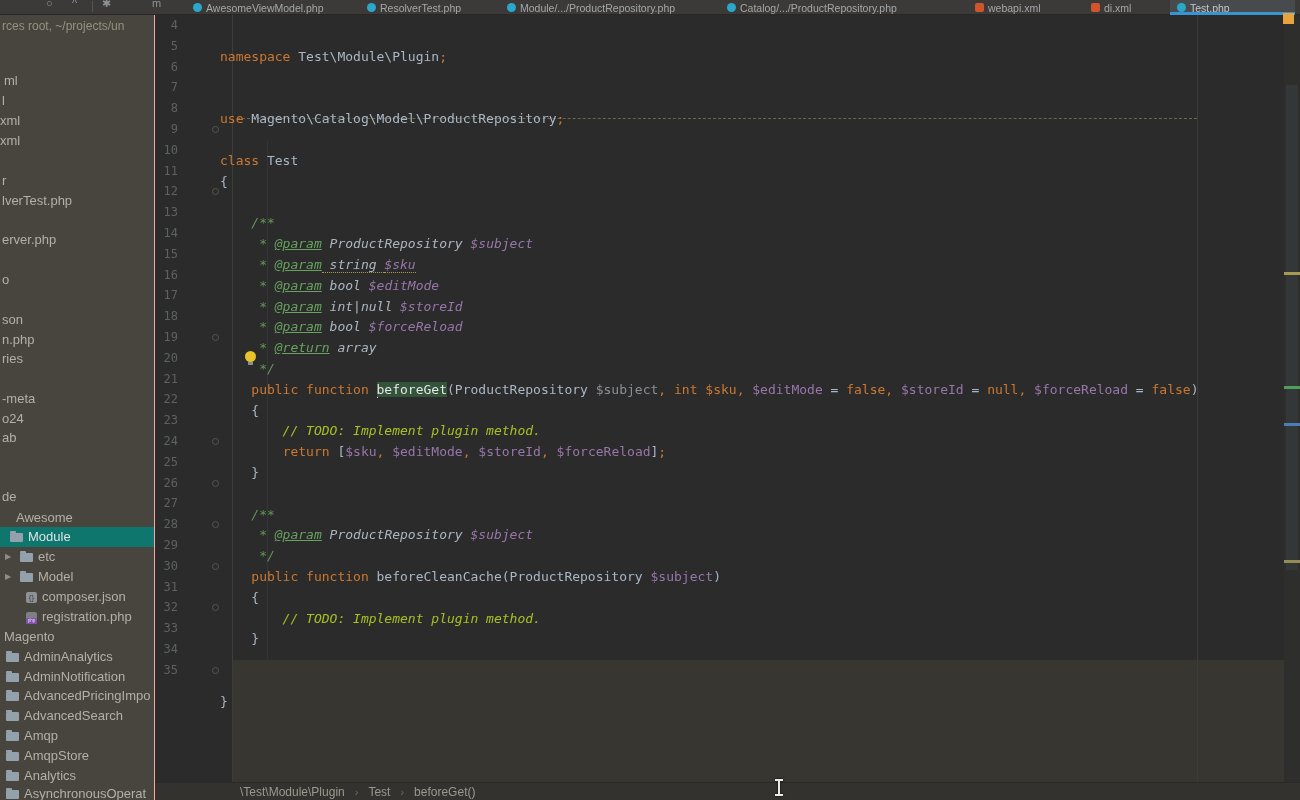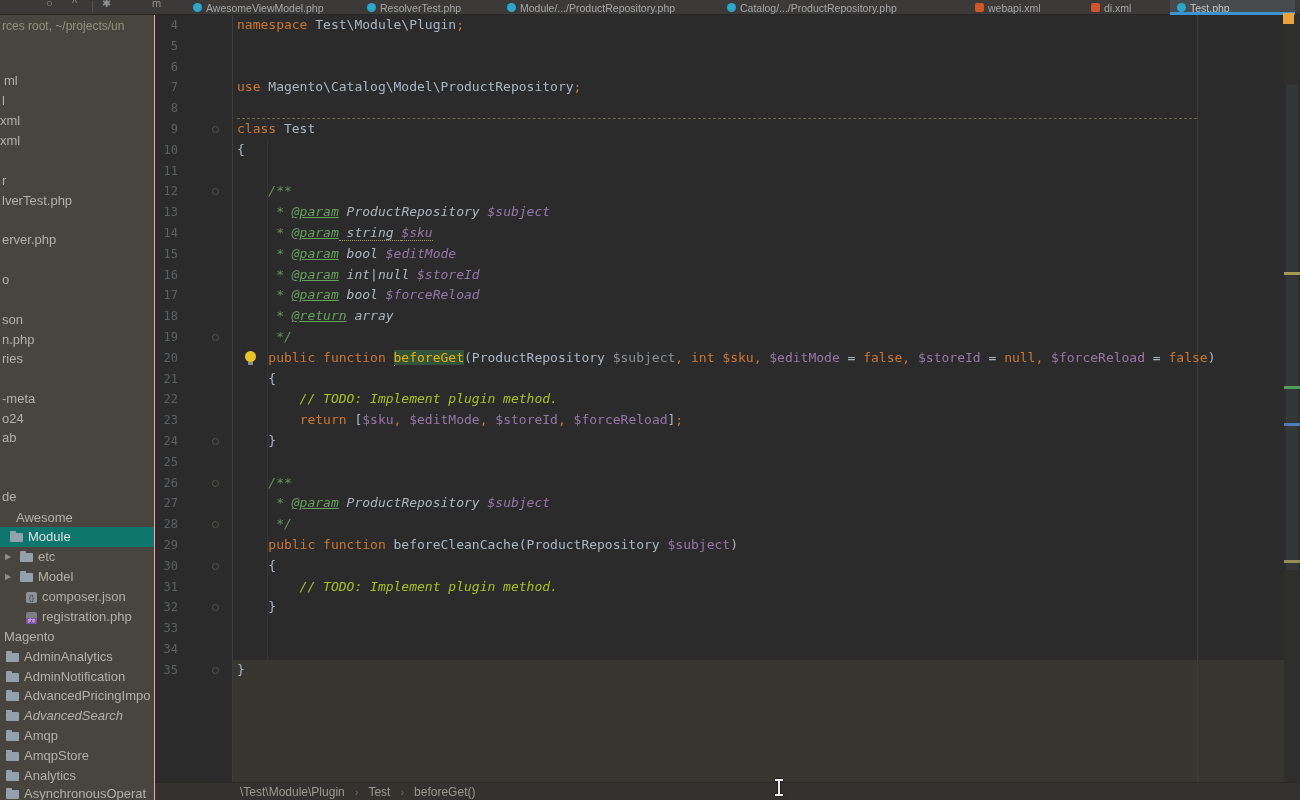--- a/index.html
+++ b/index.html
@@ -43,35 +43,35 @@
   #gutter-sep { position:absolute; left:232px; top:15px; width:1px; height:767px; background:#3d3d3a; z-index:5; }
   #wrap-guide { position:absolute; left:1197px; top:15px; width:1px; height:767px; background:#3c3c38; z-index:5; }
   #indent-guide { position:absolute; left:267px; top:140px; width:1px; height:520px; background:#353538; z-index:4; }
   #bottom-tint { position:absolute; left:233px; top:660px; width:1051px; height:122px;
                  background:rgba(158,143,100,0.12); z-index:3; }
   #method-sep { position:absolute; left:237px; top:118px; width:960px; height:0;
                 border-top:1px dashed rgba(190,180,95,0.45); z-index:6; }
   .code-row { position:absolute; left:0; width:1300px; height:20.8px; line-height:20.8px;
               font-family:"DejaVu Sans Mono", monospace; font-size:13px; white-space:pre; z-index:6; }
   .lnum { position:absolute; left:158px; width:20px; text-align:right; color:#5d6163; font-size:12px; }
-  .code-text { position:absolute; left:237px; }
+  .code-text { position:absolute; left:220px;margin-top:32px; }
   .s { white-space:pre; }
   .kw  { color:#cc7832; }
   .pl  { color:#a9b7c6; }
   .pu  { color:#cc7832; }
   .var { color:#9876aa; }
   .dim { color:#8c8f93; }
   .wrn { color:#cc7832; }
   .doc { color:#629755; font-style:italic; }
   .tag { color:#67a35f; font-style:italic; text-decoration:underline; }
   .dty { color:#abb7c0; font-style:italic; }
   .dvr { color:#9876aa; font-style:italic; }
   .dot { border-bottom:1px dotted #a79a4e; }
   .todo{ color:#a8c023; font-style:italic; }
-  .hl  { background:#33533a; color:#eab308; }
+  .hl  { background:#33533a; color:#e5e5e5; }
   .decl{ color:#aab7c6; }
   .caret { display:inline-block; width:1.5px; height:15px; margin-right:-1.5px;
            background:#dcdcdc; vertical-align:middle; }
   .fold { position:absolute; left:212px; top:7px; width:7px; height:7px; border:1px solid #55554f;
           border-radius:50%; z-index:7; }
   .gic { position:absolute; z-index:8; }
   .ic-class { left:182px; top:4px; width:13px; height:13px; border-radius:50%; background:#3d9fc6;
               color:#123340; font-size:9px; line-height:13px; text-align:center; font-weight:bold;
               font-family:"Liberation Sans", sans-serif; }
   .ic-phpfile { left:200px; top:5px; width:14px; height:11px; background:#8c8f93; border-radius:1px; }
@@ -225,21 +225,21 @@
       <div class="sb-row" style="top: 652px;">
         <div class="sb-folder" style="left: 6px;"></div>
         <div class="sb-label" style="left: 24px;">AdminNotification</div>
       </div>
       <div class="sb-row" style="top: 671px; text-decoration: underline;">
         <div class="sb-folder" style="left: 6px;"></div>
         <div class="sb-label" style="left: 24px;">AdvancedPricingImpo</div>
       </div>
       <div class="sb-row" style="top: 691px;">
         <div class="sb-folder" style="left: 6px;"></div>
-        <div class="sb-label" style="left: 24px; font-style: italic;">AdvancedSearch</div>
+        <div class="sb-label" style="left: 24px;">AdvancedSearch</div>
       </div>
       <div class="sb-row" style="top: 711px;">
         <div class="sb-folder" style="left: 6px;"></div>
         <div class="sb-label" style="left: 24px;">Amqp</div>
       </div>
       <div class="sb-row" style="top: 731px;">
         <div class="sb-folder" style="left: 6px;"></div>
         <div class="sb-label" style="left: 24px;">AmqpStore</div>
       </div>
       <div class="sb-row" style="top: 751px;">

